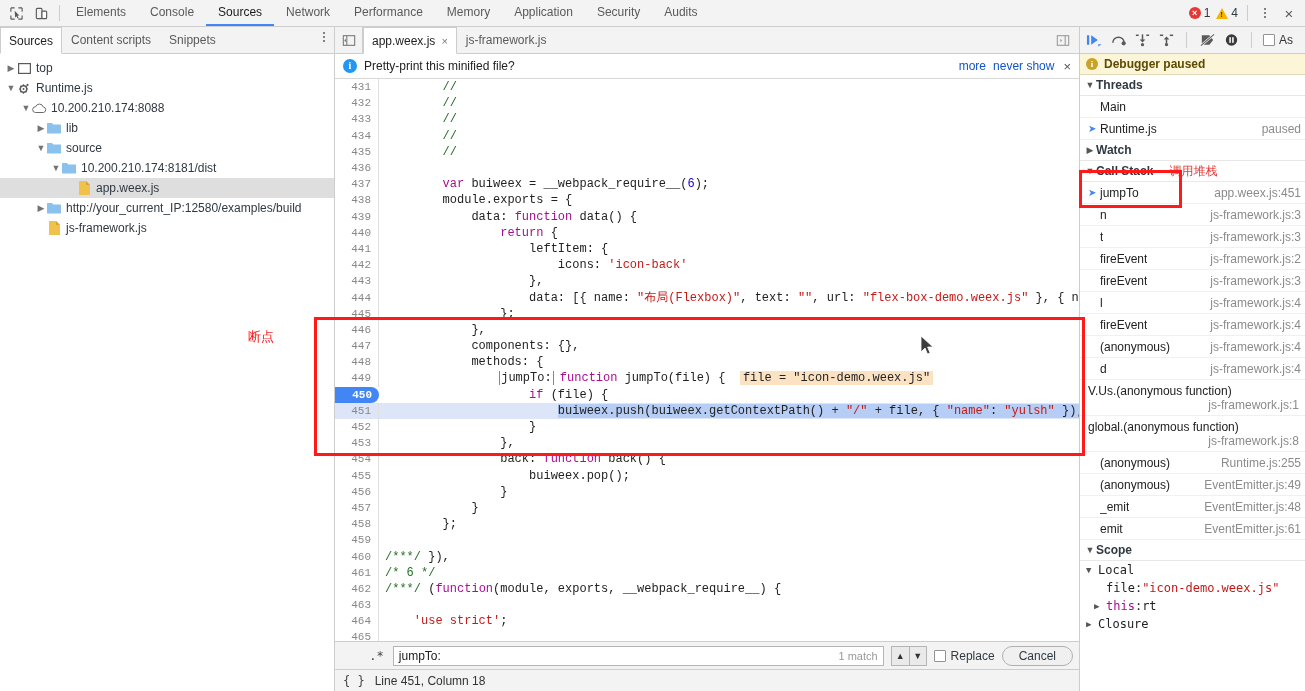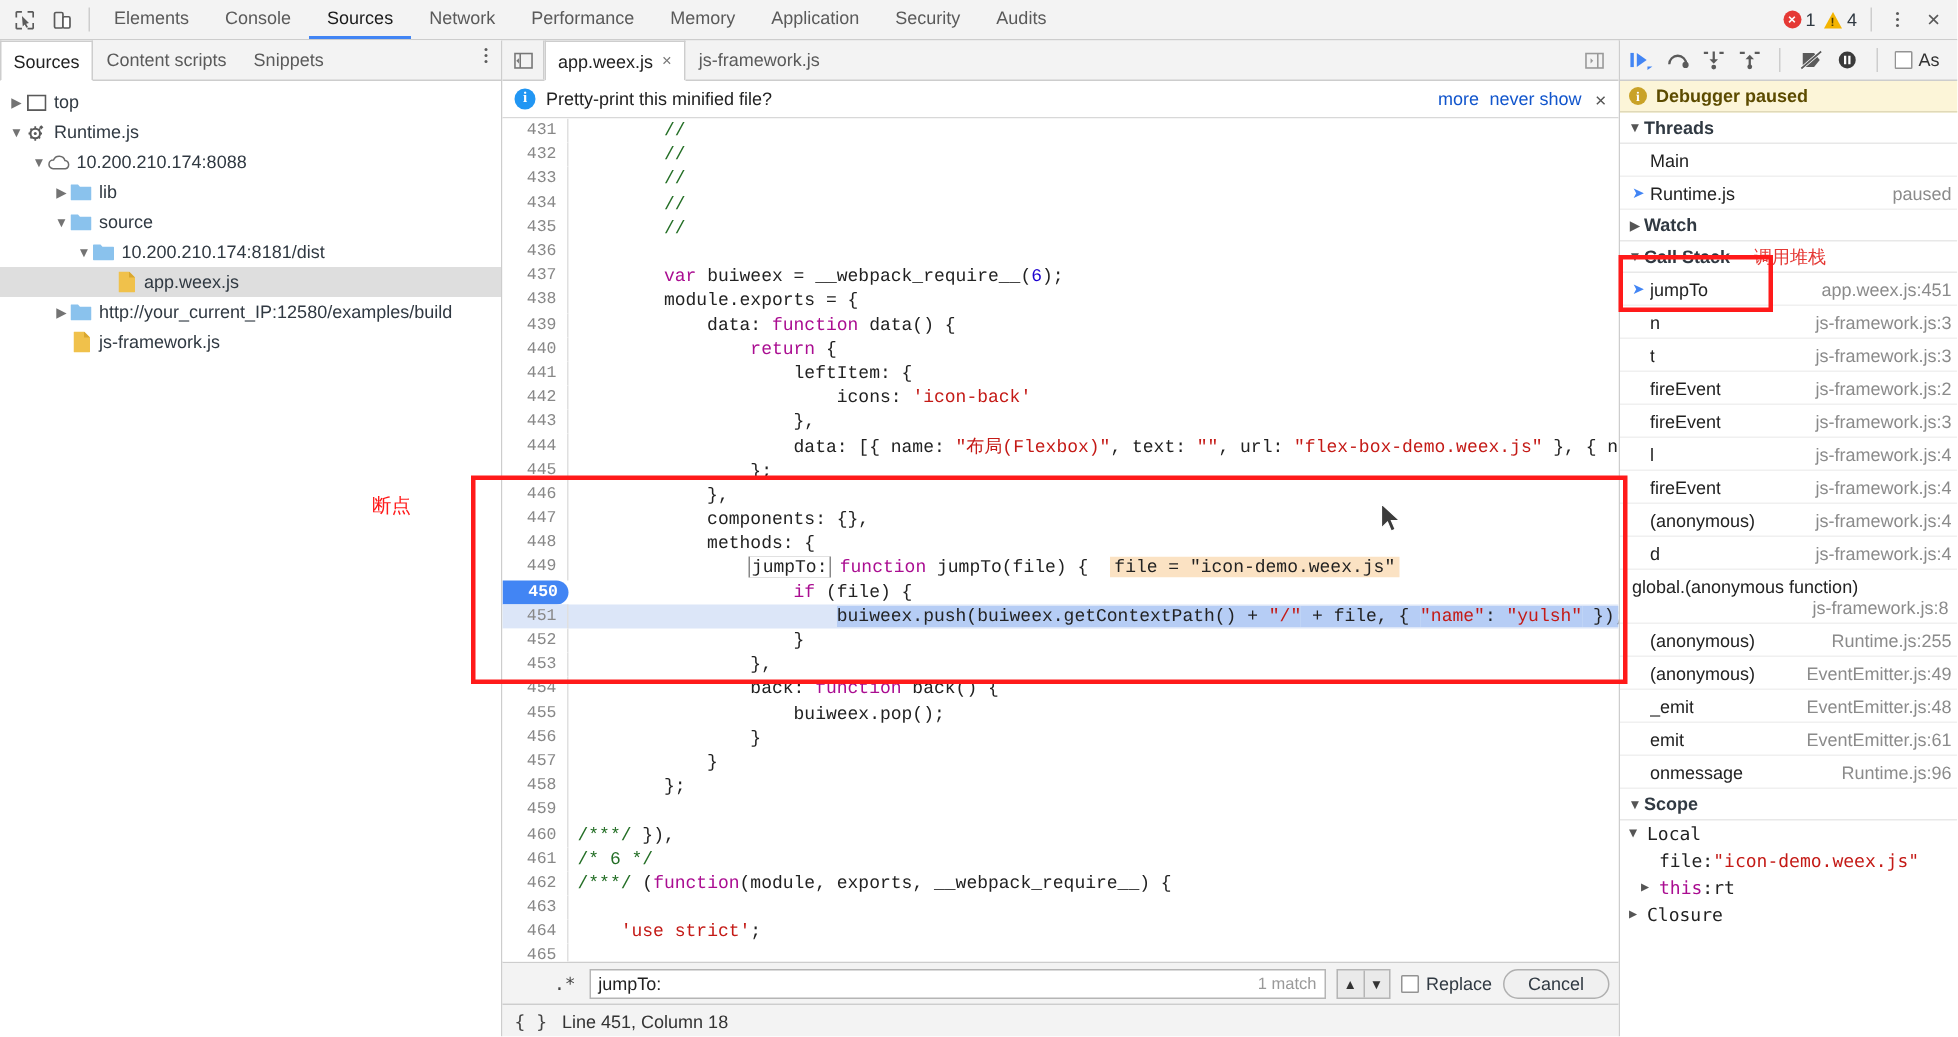--- a/index.html
+++ b/index.html
@@ -560,20 +560,24 @@
             <span class="mark"></span>
             <span class="nm">(anonymous)</span>
             <span class="loc">js-framework.js:4</span>
           </div>
           <div class="drow">
             <span class="mark"></span>
             <span class="nm">d</span>
             <span class="loc">js-framework.js:4</span>
           </div>
           <div class="drow two">
+            <span class="nm">V.Us.(anonymous function)</span>
+            <span class="loc">js-framework.js:1</span>
+          </div>
+          <div class="drow two">
             <span class="nm">global.(anonymous function)</span>
             <span class="loc">js-framework.js:8</span>
           </div>
           <div class="drow">
             <span class="mark"></span>
             <span class="nm">(anonymous)</span>
             <span class="loc">Runtime.js:255</span>
           </div>
           <div class="drow">
             <span class="mark"></span>
@@ -582,25 +586,20 @@
           </div>
           <div class="drow">
             <span class="mark"></span>
             <span class="nm">_emit</span>
             <span class="loc">EventEmitter.js:48</span>
           </div>
           <div class="drow">
             <span class="mark"></span>
             <span class="nm">emit</span>
             <span class="loc">EventEmitter.js:61</span>
-          </div>
-          <div class="drow">
-            <span class="mark"></span>
-            <span class="nm">onmessage</span>
-            <span class="loc">Runtime.js:96</span>
           </div>
           <div class="dsec">
             <span class="caret">▼</span>
             <span class="t">Scope</span>
           </div>
           <div class="scope-row">
             <span class="caret">▼</span>
             <span class="sc-name">Local</span>
           </div>
           <div class="scope-row" style="padding-left: 14px;">

